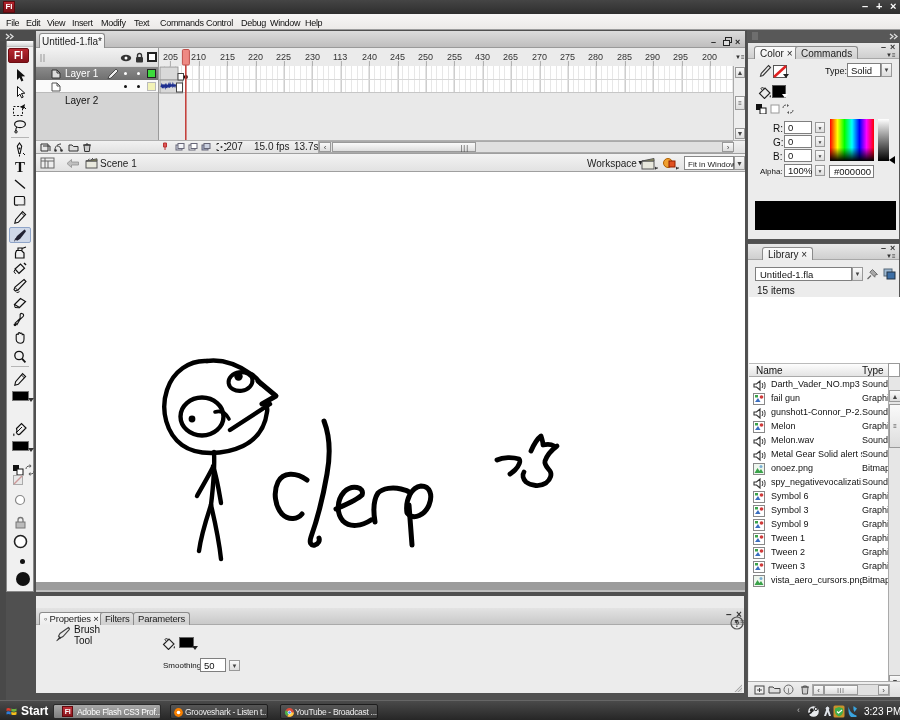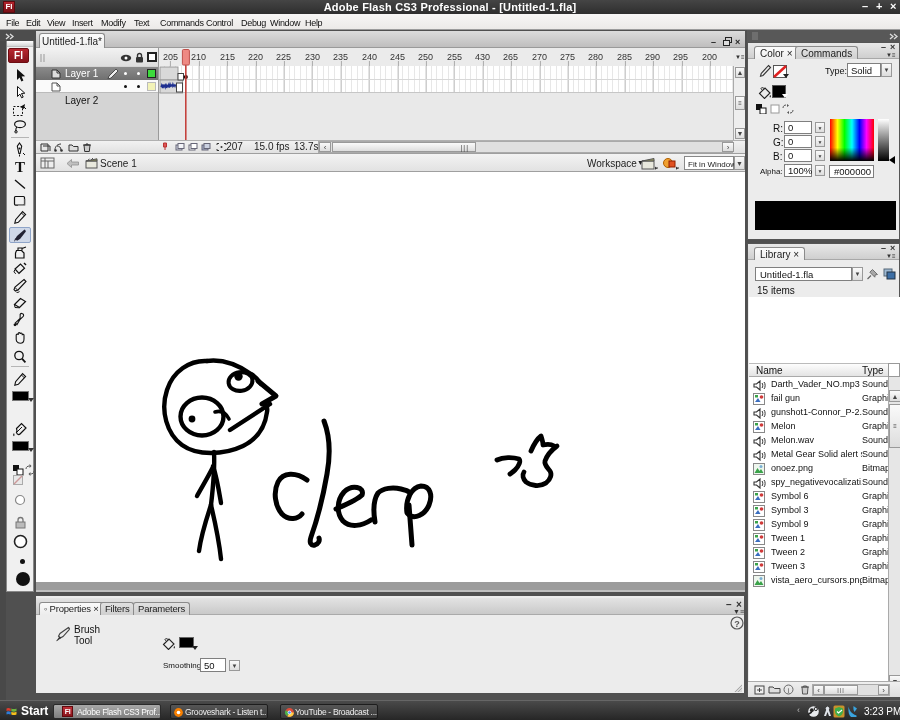--- a/index.html
+++ b/index.html
@@ -41,39 +41,38 @@
 #vsb{left:697px;top:18px;width:12px;height:74px;background:#eee;border-left:1px solid #aaa}
 .sbtn{background:linear-gradient(#fafafa,#ddd);border:1px solid #999;color:#444;text-align:center}
 #tl-status{left:0;top:92px;width:709px;height:14px;background:linear-gradient(#f2f2f2,#dfdfdf);border-top:1px solid #b0b0b0;font-size:10px;color:#222}
 
 #editbar{left:0;top:122px;width:709px;height:19px;background:linear-gradient(#f3f3f3,#e2e2e2);border-top:1px solid #9f9f9f;border-bottom:1px solid #9f9f9f;font-size:10px;color:#222}
 
 #stage{left:0;top:141px;width:709px;height:410px;background:#fff}
 #stagegray{left:0;top:551px;width:709px;height:8px;background:#9c9c9c}
 
 #propwin{left:36px;top:596px;width:708px;height:97px;background:#ececec}
-#proptabs{left:0;top:2px;width:708px;height:17px;background:linear-gradient(#e3e3e3,#c9c9c9);border-bottom:1px solid #aaa}
+#proptabs{left:0;top:12px;width:708px;height:17px;background:linear-gradient(#e3e3e3,#c9c9c9);border-bottom:1px solid #aaa}
 .ptab{top:4px;height:13px;background:linear-gradient(#fafafa,#ececec);border:1px solid #8b8b8b;border-bottom:none;border-radius:3px 3px 0 0;font-size:9.5px;letter-spacing:-.2px;color:#222;text-align:center;line-height:12px;padding:0 4px;white-space:nowrap}
 
 #rdock{left:747px;top:42px;width:153px;height:651px}
 .panel{background:#ececec;border:1px solid #555}
 .ptabbar{left:0;top:0;right:0;height:16px;background:linear-gradient(#e8e8e8,#cfcfcf);border-bottom:1px solid #a8a8a8}
 .rtab{top:3px;height:13px;background:linear-gradient(#fbfbfb,#eee);border:1px solid #8b8b8b;border-bottom:none;border-radius:3px 3px 0 0;font-size:10px;color:#222;line-height:13px;padding:0 5px}
 .rtab.inact{background:linear-gradient(#e2e2e2,#d0d0d0)}
 .inbox{background:#fff;border:1px solid #7f7f7f;font-size:9.5px;color:#111}
 
 #taskbar{left:0;top:700px;width:900px;height:20px;background:linear-gradient(#4a4a4a,#262626);border-top:1px solid #666;color:#fff;font-size:11px}
 .task{top:3px;height:15px;background:linear-gradient(#565656,#3a3a3a);border:1px solid #1d1d1d;border-radius:2px;color:#eee;font-size:8.5px;letter-spacing:-.3px;line-height:13px;white-space:nowrap;overflow:hidden}
 </style></head>
 <body>
 <div class="abs" id="appbg"></div>
 
 <div class="abs" id="titlebar">
  <div class="abs" id="flico">Fl</div>
- <div class="title">Adobe Flash CS3 Professional - [Untitled-1.fla]</div>
  <div class="abs tbtn" style="left:862px">–</div>
  <div class="abs tbtn" style="left:876px">+</div>
  <div class="abs tbtn" style="left:890px">×</div>
 </div>
 
 <div class="abs" id="menubar">
     <span style="left:6px">File</span>
     <span style="left:26px">Edit</span>
     <span style="left:47px">View</span>
     <span style="left:72px">Insert</span>
@@ -226,21 +225,21 @@
  </div>
  <div class="abs" id="timeline">
   <div class="abs" id="tl-frames">
    <div class="abs" id="fhead">
     <span class="abs fnum" style="left:4px">205</span>
           <span class="abs fnum" style="left:32px">210</span>
           <span class="abs fnum" style="left:61px">215</span>
           <span class="abs fnum" style="left:89px">220</span>
           <span class="abs fnum" style="left:117px">225</span>
           <span class="abs fnum" style="left:146px">230</span>
-          <span class="abs fnum" style="left:174px">235</span>
+          <span class="abs fnum" style="left:174px">113</span>
           <span class="abs fnum" style="left:203px">240</span>
           <span class="abs fnum" style="left:231px">245</span>
           <span class="abs fnum" style="left:259px">250</span>
           <span class="abs fnum" style="left:288px">255</span>
           <span class="abs fnum" style="left:316px">430</span>
           <span class="abs fnum" style="left:344px">265</span>
           <span class="abs fnum" style="left:373px">270</span>
           <span class="abs fnum" style="left:401px">275</span>
           <span class="abs fnum" style="left:429px">280</span>
           <span class="abs fnum" style="left:458px">285</span>
@@ -509,21 +508,21 @@
   <div class="abs inbox" style="left:36px;top:121px;width:28px;height:13px;padding:0 0 0 3px">100%</div>
   <div class="abs sbtn" style="left:67px;top:122px;width:10px;height:11px;font-size:5px;line-height:10px">▼</div>
   <div class="abs" style="left:82px;top:76px;width:44px;height:42px;background:linear-gradient(to bottom,rgba(0,0,0,0) 68%,#000 100%),linear-gradient(to right,#f00,#ff0 17%,#0f0 33%,#0ff 50%,#00f 67%,#f0f 83%,#f00)"></div>
   <div class="abs" style="left:130px;top:76px;width:11px;height:42px;background:linear-gradient(#fff,#000)"></div>
   <div class="abs" style="left:141px;top:113px;width:0;height:0;border-top:4px solid transparent;border-bottom:4px solid transparent;border-right:6px solid #000"></div>
   <div class="abs inbox" style="left:81px;top:122px;width:45px;height:13px;padding:0 0 0 4px">#000000</div>
   <div class="abs" style="left:7px;top:158px;width:141px;height:29px;background:#000"></div>
  </div>
  <div class="abs panel" style="left:0;top:201px;width:153px;height:453px">
   <div class="abs ptabbar">
-   <div class="abs rtab" style="left:6px">Library ×</div>
+   <div class="abs rtab" style="left:14px">Library ×</div>
   </div>
   <span class="abs" style="left:133px;top:-1px;font-size:9px;font-weight:bold;color:#333">–</span>
   <span class="abs" style="left:142px;top:-1px;font-size:9px;font-weight:bold;color:#333">×</span>
   <span class="abs" style="left:138px;top:9px;font-size:6px;color:#333">▼≡</span>
   <div class="abs inbox" style="left:7px;top:23px;width:97px;height:14px;padding:1px 0 0 4px">Untitled-1.fla</div>
   <div class="abs sbtn" style="left:104px;top:23px;width:11px;height:14px;font-size:6px;line-height:13px">▼</div>
   <svg class="abs" style="left:118px;top:24px" width="13" height="12">
         <path d="M6.5 1.5l5 5-2.3.4-.4 2.3-5-5z" fill="#a8a8a8" stroke="#666" stroke-width=".9"></path>
         <path d="M5 7.5L1.5 11" stroke="#666" stroke-width="1.3"></path>
       </svg>

